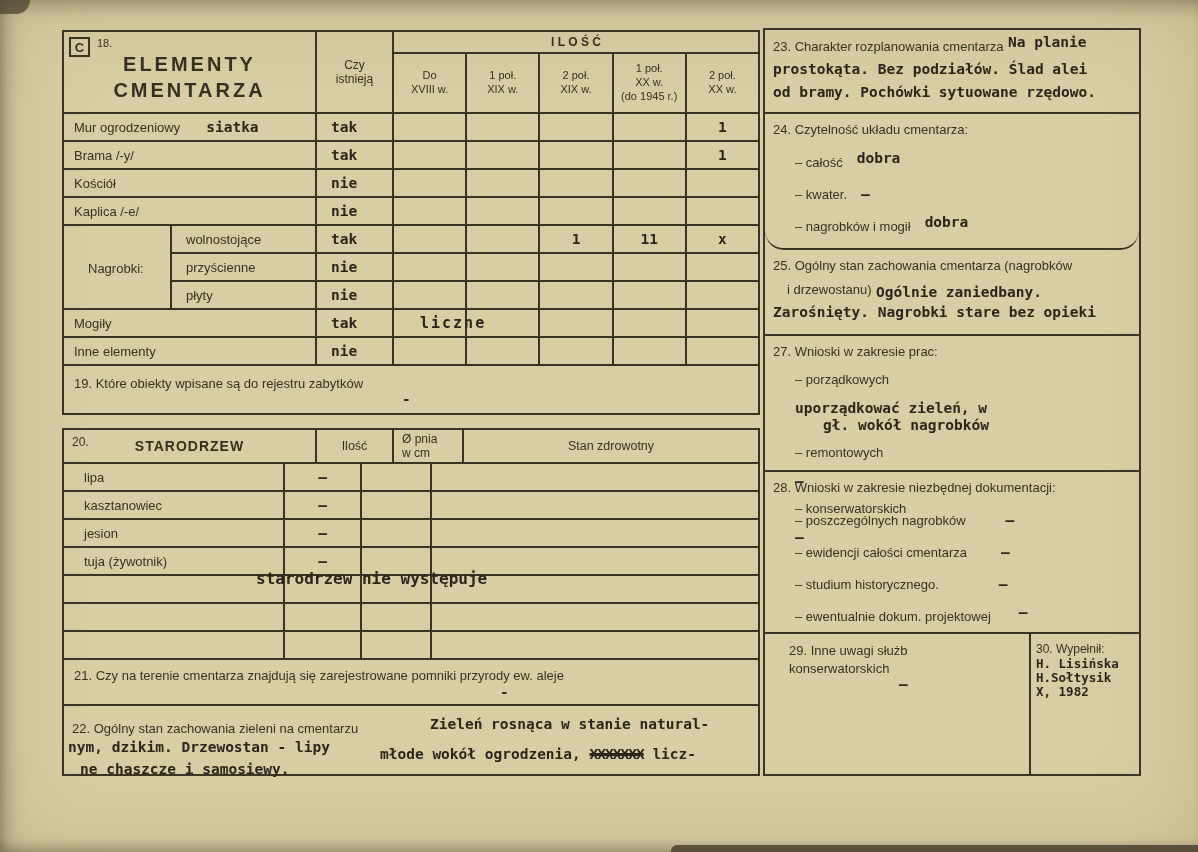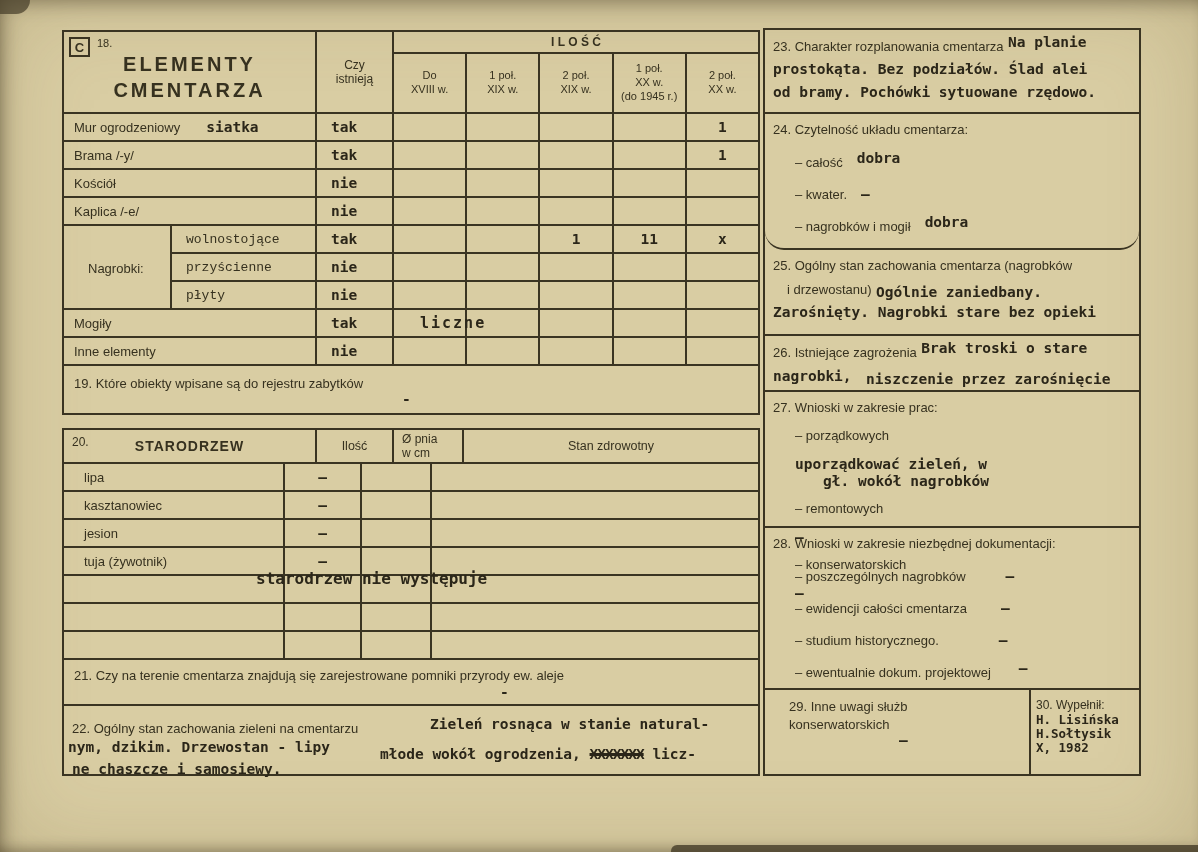--- a/index.html
+++ b/index.html
@@ -55,21 +55,21 @@
   .r .c{border-right:2px solid var(--line);border-bottom:2px solid var(--line);display:flex;align-items:center;}
   .r .lab{width:253px;padding-left:10px;gap:26px;}
   .r .ex{width:77px;padding-left:14px;}
   .r .p{flex:1;justify-content:center;}
   .r .last{border-right:none;}
   .r.rel{position:relative;}
   .spannote{position:absolute;left:356px;top:4px;font-size:15px;letter-spacing:2px;}
   .lab.split{padding:0;border-bottom:none;gap:0;}
   .grp{width:108px;height:100%;border-right:2px solid var(--line);display:flex;align-items:center;padding-left:24px;}
   .grp.bb{border-bottom:2px solid var(--line);}
-  .sub{flex:1;height:100%;border-bottom:2px solid var(--line);display:flex;align-items:center;padding-left:14px;font-family:Liberation Mono, monospace;}
+  .sub{flex:1;height:100%;border-bottom:2px solid var(--line);display:flex;align-items:center;padding-left:14px;}
 
   .q19{position:relative;height:55px;padding:8px 10px;}
   .q19 .dash{position:absolute;left:338px;top:25px;}
 
   
   .t20{position:absolute;left:62px;top:428px;width:698px;height:348px;border:2px solid var(--line);}
   .t20h{display:flex;height:34px;}
   .t20h > div{border-right:2px solid var(--line);border-bottom:2px solid var(--line);}
   .t20h .hl20{width:253px;position:relative;}
   .n20{position:absolute;left:8px;top:5px;font-size:12px;color:var(--ink);}
@@ -84,21 +84,21 @@
   .note20{position:absolute;left:192px;top:139px;font-size:16px;}
 
   .q21{position:relative;height:46px;padding:6px 10px;border-bottom:2px solid var(--line);}
   .q21 .dash{position:absolute;left:436px;top:24px;}
 
   .a22{position:relative;height:66px;overflow:visible;}
   .a22 .lbl{position:absolute;left:8px;top:15px;}
   .a22 .l1{position:absolute;left:366px;top:10px;white-space:nowrap;}
   .a22 .l2{position:absolute;left:4px;top:33px;white-space:nowrap;}
   .a22 .l3{position:absolute;left:316px;top:40px;white-space:nowrap;}
-  .a22 .l4{position:absolute;left:8px;top:55px;white-space:nowrap;}
+  .a22 .l4{position:absolute;left:16px;top:55px;white-space:nowrap;}
 
   
   .rcol{position:absolute;left:763px;top:28px;width:378px;height:748px;border:2px solid var(--line);display:flex;flex-direction:column;}
   .rsec{border-bottom:2px solid var(--line);position:relative;padding:7px 8px 0 8px;}
   .rsec .ln{display:block;line-height:17px;}
   .mt6{margin-top:6px;}
   .s23{height:84px;}
   .s24{height:136px;border-radius:19px;}
   .s24 .item{margin-top:17px;}
   .s25{height:86px;}
@@ -393,30 +393,20 @@
 
     <div class="rsec s25">
       <span class="ln pl">25. Ogólny stan zachowania cmentarza (nagrobków</span>
       <span class="ln mt6">
         <span class="pl" style="padding-left:14px;">i drzewostanu)</span>
         <span class="ty lower">Ogólnie zaniedbany.</span>
       </span>
       <span class="ln ty mt6">Zarośnięty. Nagrobki stare bez opieki</span>
     </div>
 
-    <div class="rsec s26">
-      <span class="ln">
-        <span class="pl">26. Istniejące zagrożenia</span>
-        <span class="ty raise">Brak troski o stare</span>
-      </span>
-      <span class="ln mt6">
-        <span class="ty">nagrobki,</span>
-        <span class="ty lower" style="margin-left:10px;">niszczenie przez zarośnięcie</span>
-      </span>
-    </div>
 
     <div class="rsec s27">
       <span class="ln pl">27. Wnioski w zakresie prac:</span>
       <div class="item">
         <span class="pl">– porządkowych</span>
         <span class="tygrp">
           <span class="ty">uporządkować zieleń, w</span>
           <span class="ty ind">gł. wokół nagrobków</span>
         </span>
       </div>

